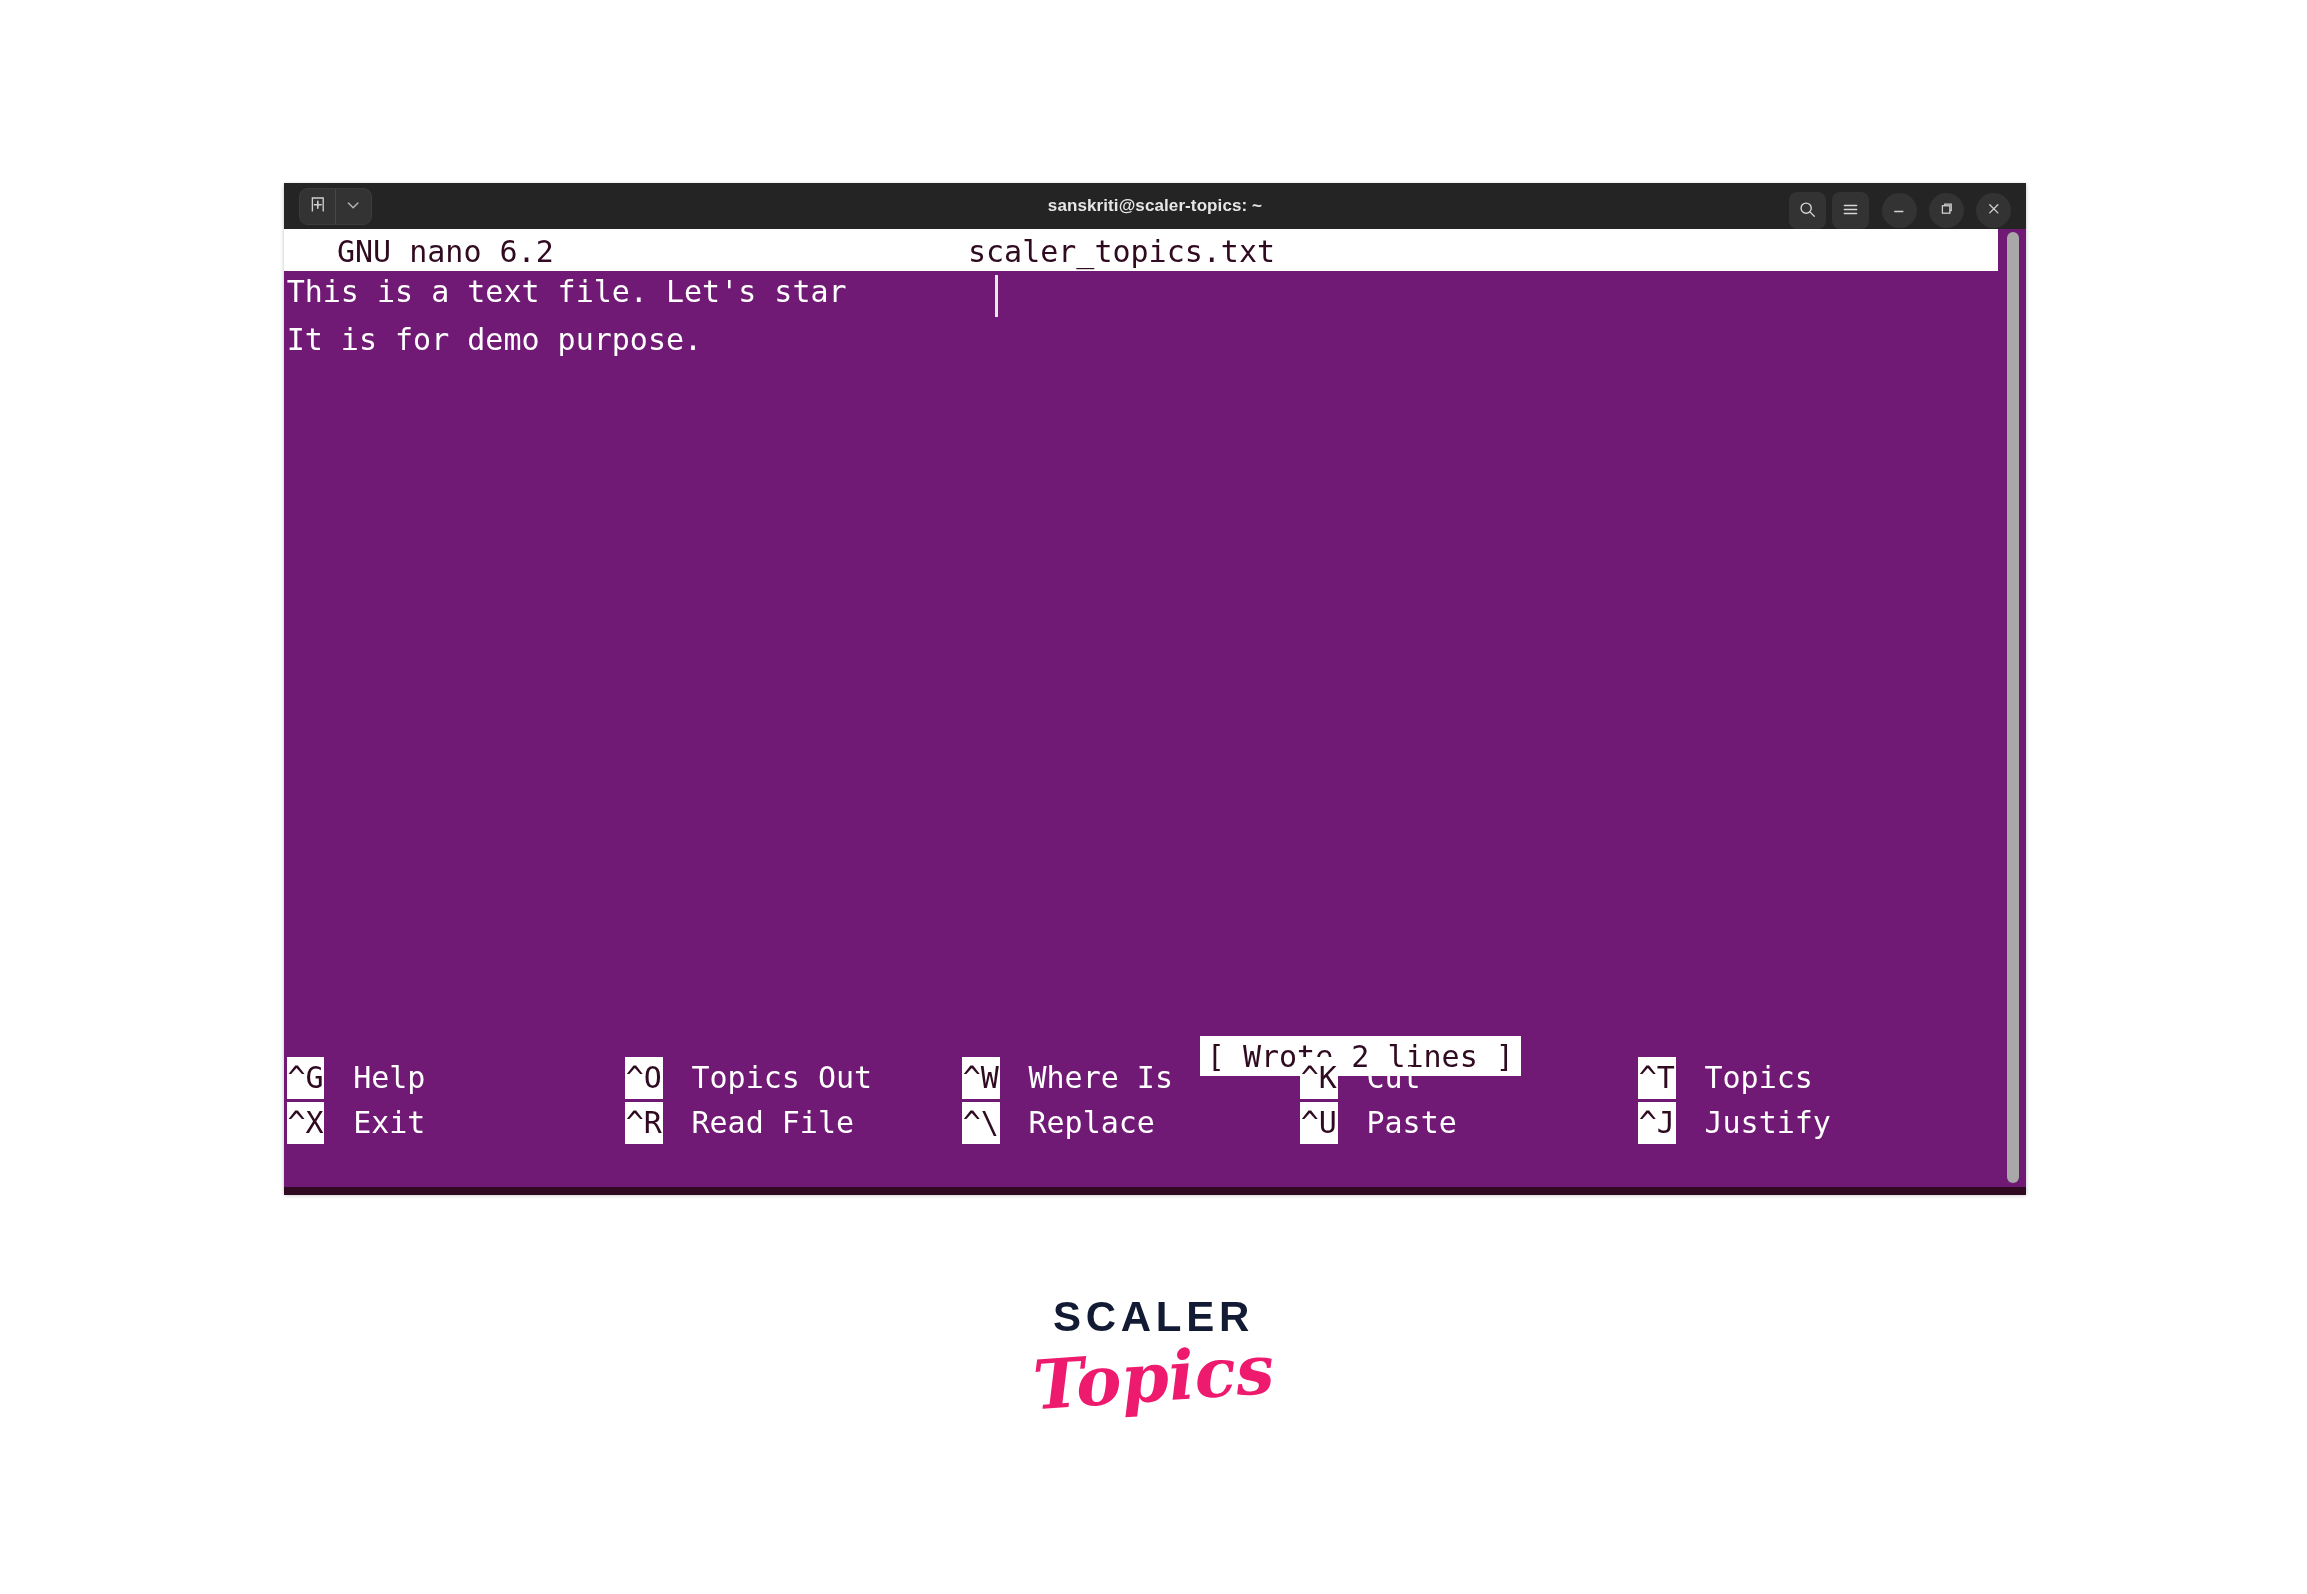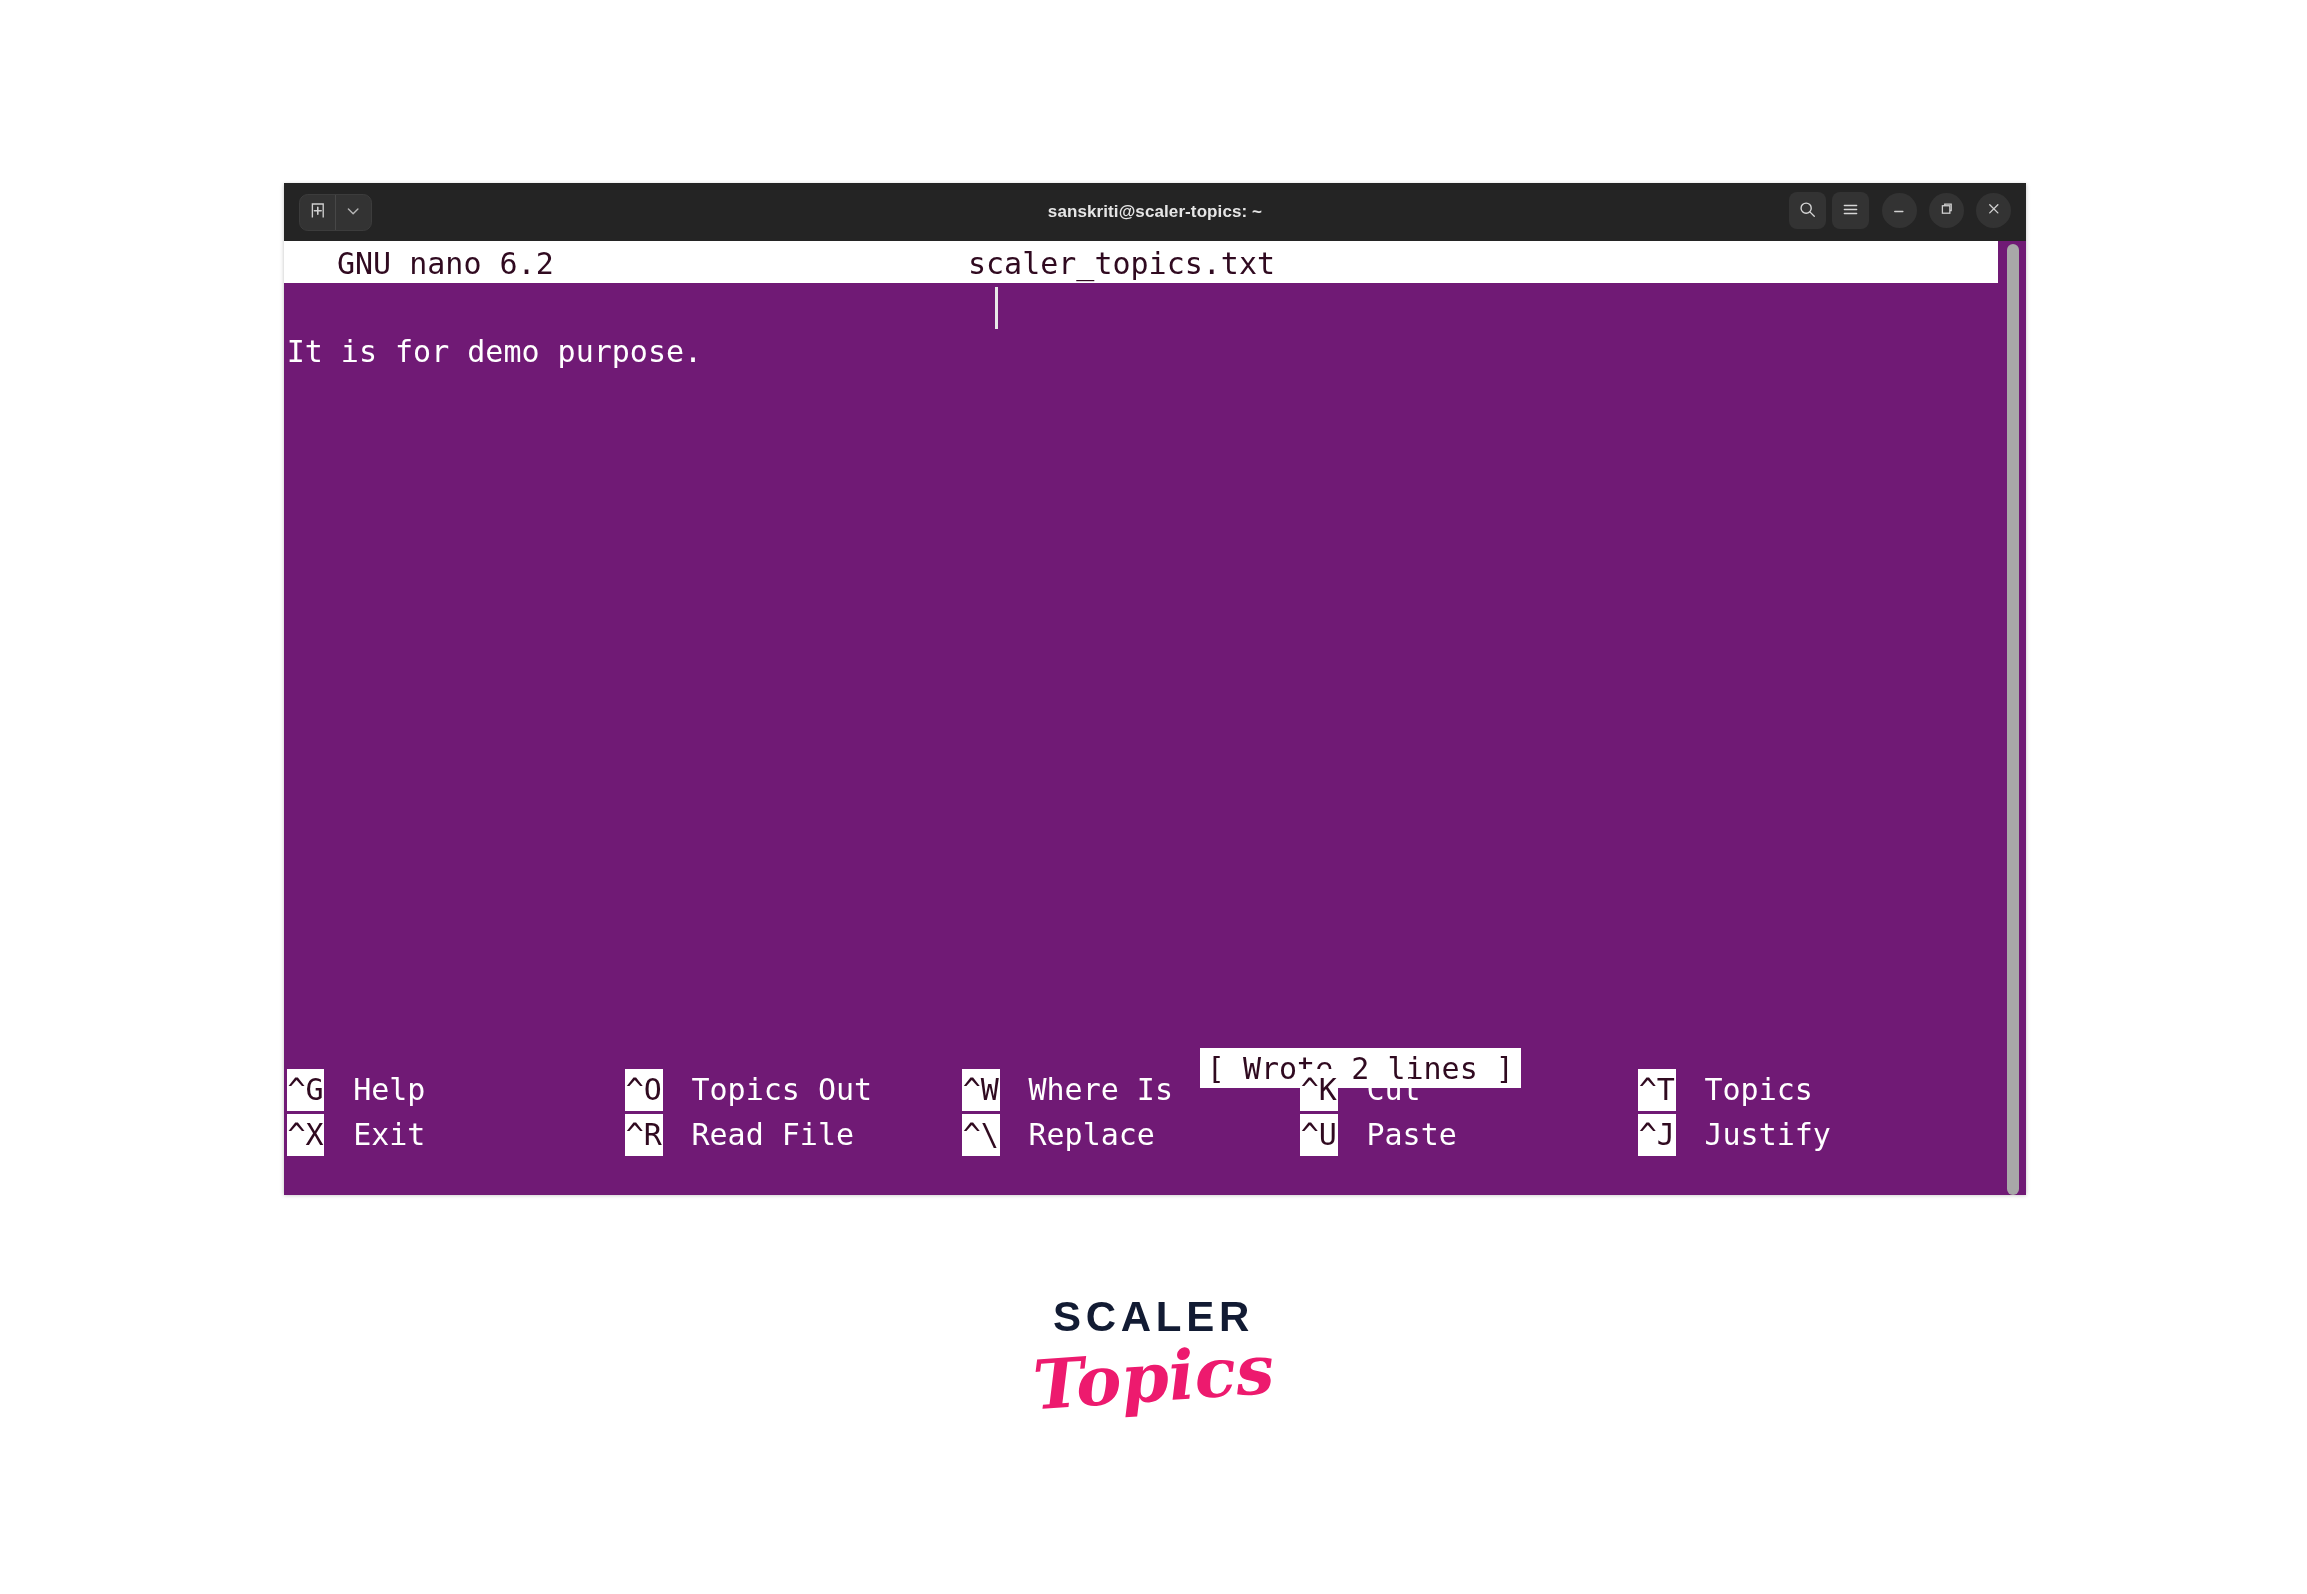--- a/index.html
+++ b/index.html
@@ -23,21 +23,21 @@
     width: 1742px;
     height: 1012px;
     background: #300a20;
     box-shadow: 0 1.4px 4.1px rgba(0,0,0,0.25);
     overflow: hidden;
   }
 
   
   #title-bar {
     position: relative;
-    height: 58px;
+    height: 46px;
     background: #242424;
     display: flex;
     align-items: center;
     padding: 0 15px;
     box-sizing: border-box;
   }
   .tb-left {
     display: flex;
     align-items: center;
   }
@@ -321,20 +321,21 @@
     </div>
   </div>
 
   <div id="terminal-body">
 
     <div id="nano-header">
       <span class="nh-version">GNU nano 6.2</span>
       <span class="nh-filename">scaler_topics.txt</span>
     </div>
 
+    <div class="doc-line" id="doc-line-0">This is a text file. Let's star</div>
     <div class="doc-line" id="doc-line-1">It is for demo purpose.</div>
     <div id="text-cursor"></div>
 
     <div id="status-message">[ Wrote 2 lines ]</div>
 
     <div id="shortcut-bar">
 
       <div class="sc-row" id="sc-row-0">
         <div class="sc-item" style="left:2.7px;">
           <span class="sc-key">^G</span>

